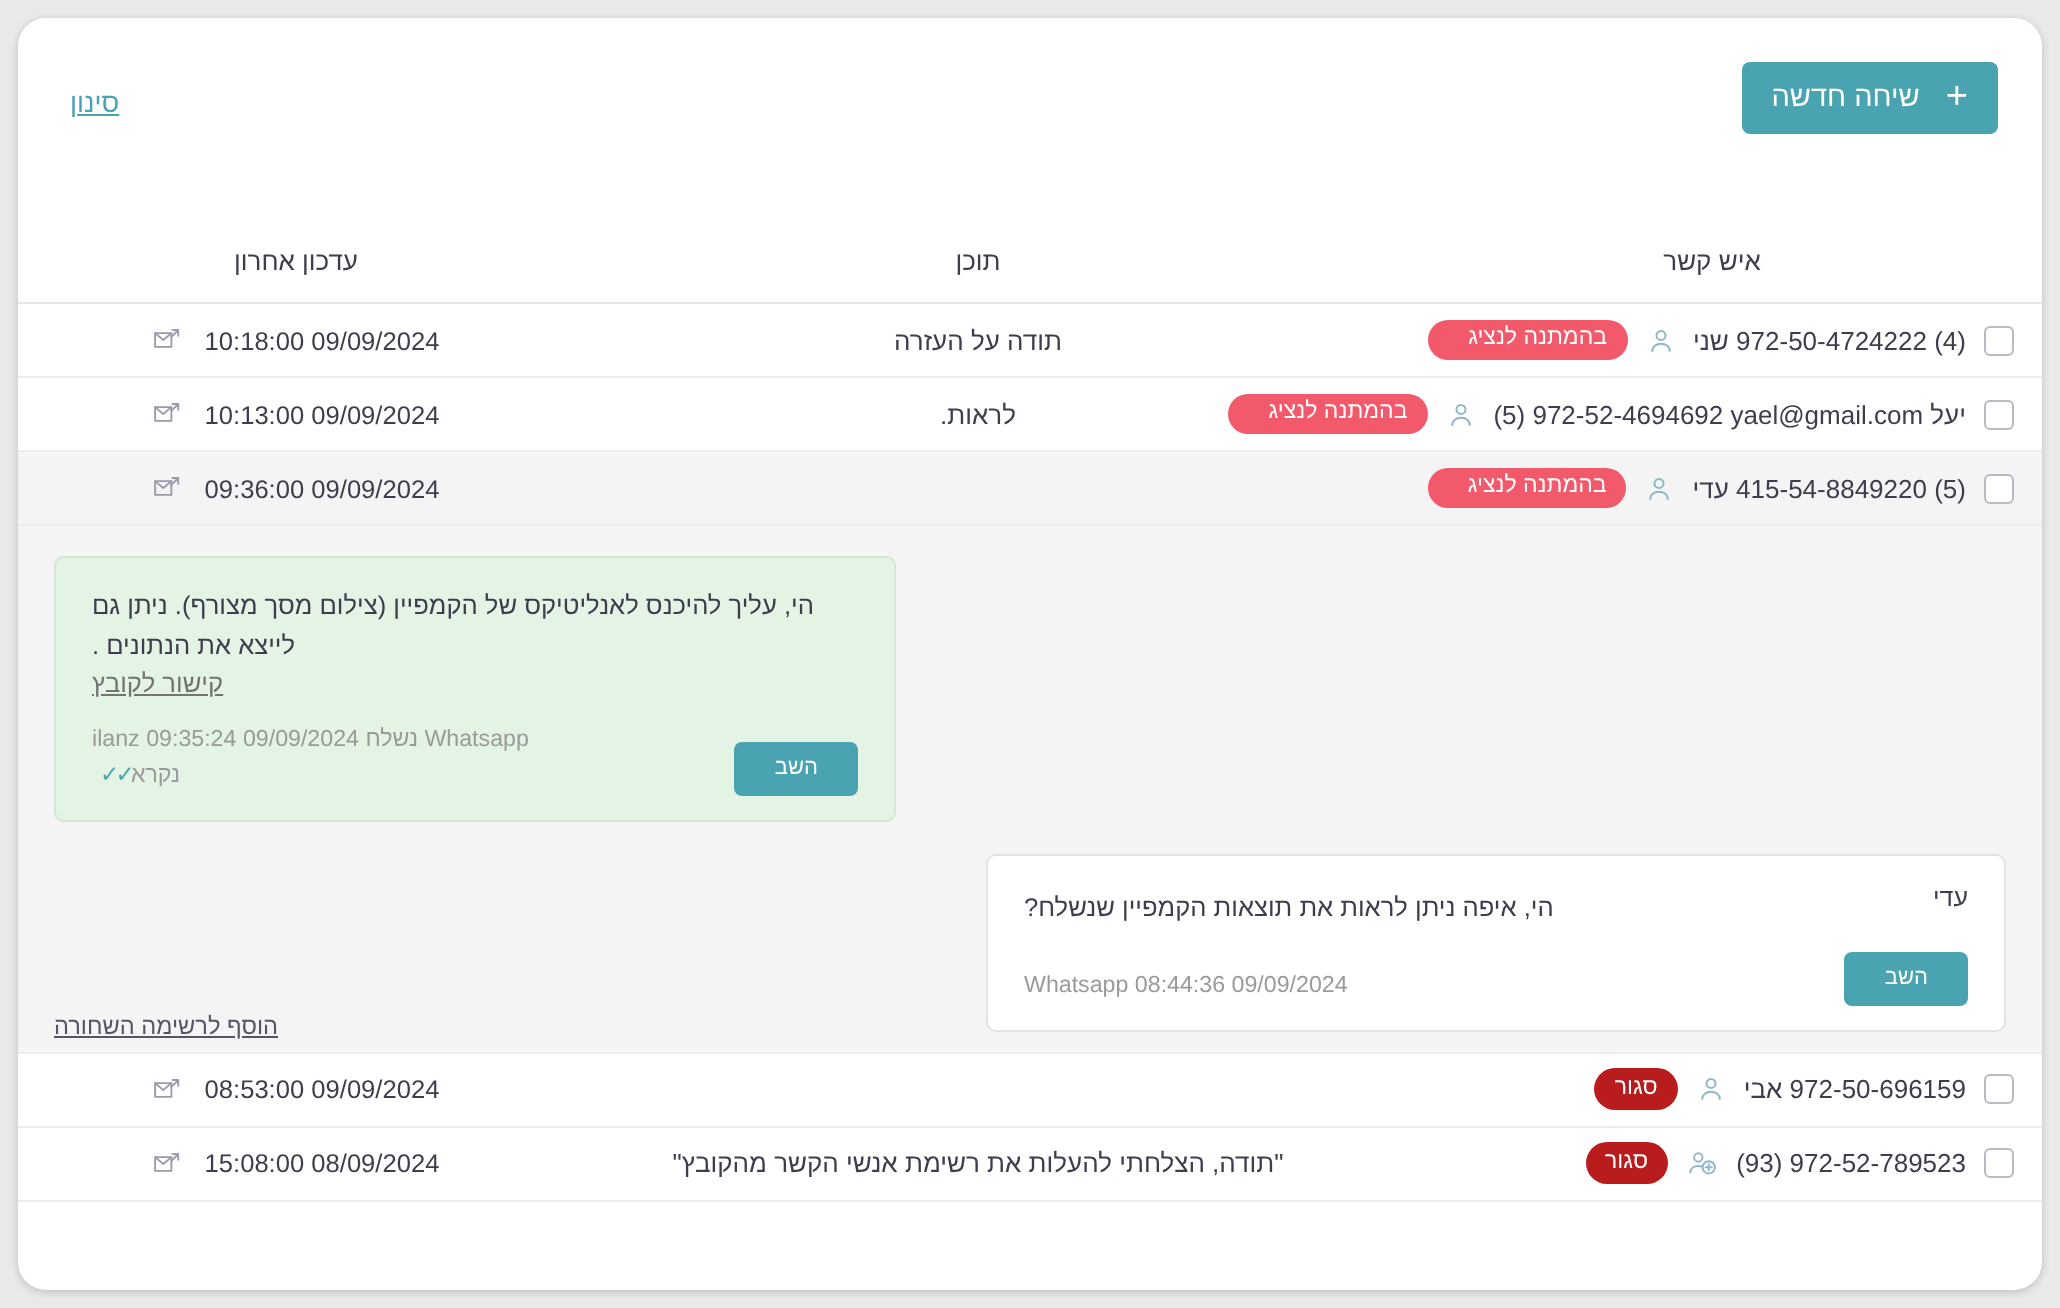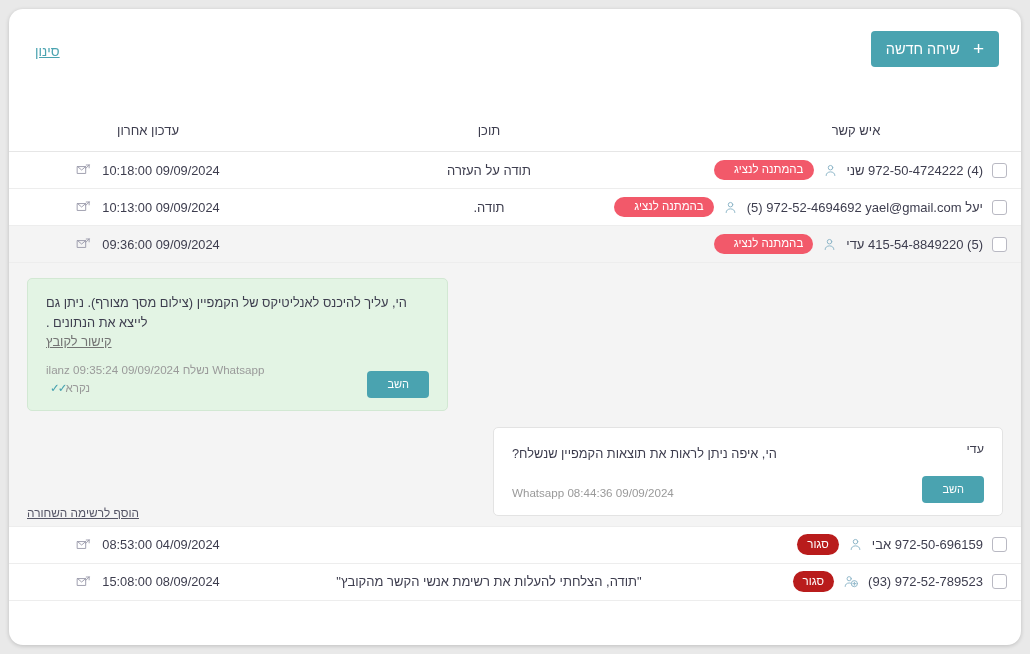--- a/index.html
+++ b/index.html
@@ -315,21 +315,21 @@
               <div class="contact-inner">
                 <span class="checkbox"></span>
                 <span class="contact-text">(5) 972-52-4694692 yael@gmail.com יעל</span>
                 <span class="person-icon"><svg width="15" height="15" viewBox="0 0 24 24" fill="none" stroke="#8fb7c9" stroke-width="1.6" stroke-linecap="round" stroke-linejoin="round">
                     <circle cx="12" cy="7.5" r="3.6"></circle>
                     <path d="M5 20c0-3.6 3.1-5.8 7-5.8s7 2.2 7 5.8"></path>
                   </svg></span>
                 <span class="badge waiting">בהמתנה לנציג</span>
               </div>
             </td>
-            <td class="content-cell">תודה.</td>
+            <td class="content-cell">לראות.</td>
             <td>
               <div class="updated-inner">
                 <span class="env-icon"><svg width="15" height="14" viewBox="0 0 24 22" fill="none" stroke="#9b9bab" stroke-width="1.5" stroke-linecap="round" stroke-linejoin="round">
                     <path d="M2.5 5.5h13v11h-13z"></path>
                     <path d="M2.5 5.5l6.5 5.5 6.5-5.5"></path>
                     <path d="M15.5 8.5L21 3M21 3h-4.6M21 3v4.6"></path>
                   </svg></span>
                 <span class="updated-text">10:13:00 09/09/2024</span>
               </div>
             </td>
@@ -399,21 +399,21 @@
               </div>
             </td>
             <td class="content-cell"></td>
             <td>
               <div class="updated-inner">
                 <span class="env-icon"><svg width="15" height="14" viewBox="0 0 24 22" fill="none" stroke="#9b9bab" stroke-width="1.5" stroke-linecap="round" stroke-linejoin="round">
                     <path d="M2.5 5.5h13v11h-13z"></path>
                     <path d="M2.5 5.5l6.5 5.5 6.5-5.5"></path>
                     <path d="M21 3l-5.5 5.5M21 3v4.6M21 3h-4.6"></path>
                   </svg></span>
-                <span class="updated-text">08:53:00 04/09/2024</span>
+                <span class="updated-text">08:53:00 09/09/2024</span>
               </div>
             </td>
           </tr>
           <tr class="row">
             <td class="contact-cell">
               <div class="contact-inner">
                 <span class="checkbox"></span>
                 <span class="contact-text">(93) 972-52-789523</span>
                 <span class="person-icon"><svg width="16" height="15" viewBox="0 0 26 24" fill="none" stroke="#8fb7c9" stroke-width="1.6" stroke-linecap="round" stroke-linejoin="round">
                     <circle cx="10" cy="7.5" r="3.4"></circle>

